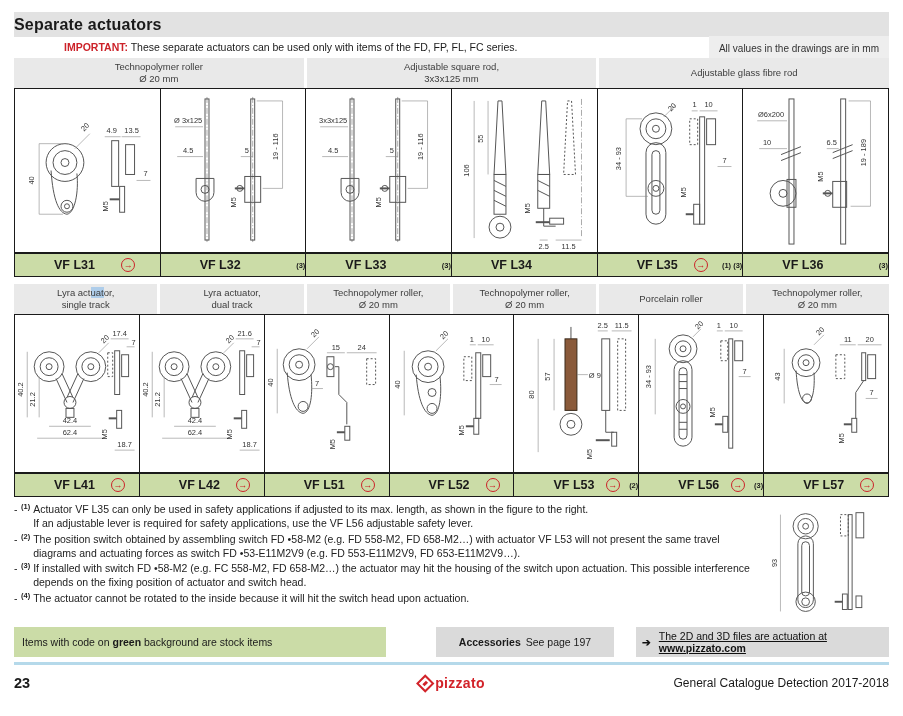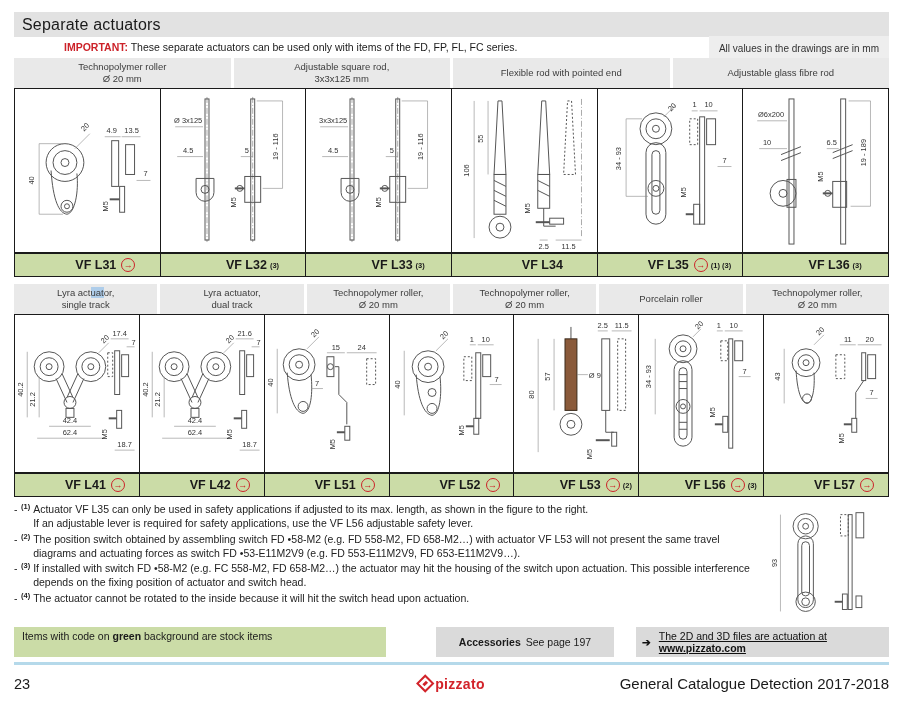--- a/index.html
+++ b/index.html
@@ -1,39 +1,39 @@
 <!DOCTYPE html>
 <html><head>
 <meta charset="utf-8">
 <style>
   html,body{margin:0;padding:0;background:#f2f2f2;}
   .page{width:903px;height:716px;background:#fff;font-family:"Liberation Sans",sans-serif;
         box-sizing:border-box;padding:12px 14px 0;overflow:hidden;color:#1a1a1a;}
   
   .titlebar{height:25px;background:#e2e2e2;display:flex;align-items:center;justify-content:space-between;}
-  .title{font-size:16px;font-weight:normal;padding-left:8px;letter-spacing:.2px;}
+  .title{font-size:16px;font-weight:bold;letter-spacing:.2px;}
   .unitsbox{background:#eeeeee;height:100%;display:flex;align-items:center;padding:0 10px;font-size:10px;color:#333;margin-top:48px;}
   .important{font-size:10.5px;margin:4px 0 5px 2px;padding-left:48px;}
   .important b{color:#cc2229;}
   
   .hrow{display:flex;align-items:center;}
   .hcell{flex:1;background:#e9e9e9;border-right:3px solid #fff;height:30px;display:flex;flex-direction:column;
          align-items:center;justify-content:center;font-size:9.5px;color:#3c3c3c;text-align:center;line-height:1.25;}
   .hcell:last-child{border-right:none;}
   .sel{background:#aecdea;}
   
   .drow{display:flex;}
   .dcell{flex:1;border:1.5px solid #1a1a1a;background:#fff;}
   .dcell+.dcell{border-left:none;}
   .drow1 .dcell{height:163px;}
   .drow2 .dcell{height:157px;}
   .dcell svg{display:block;width:100%;height:100%;}
   
   .grow{display:flex;}
-  .gcell{flex:1;background:#cbdca7;border:1px solid #1a1a1a;height:22px;display:flex;align-items:center;justify-content:center;padding-left:39px;}
+  .gcell{flex:1;background:#cbdca7;border:1px solid #1a1a1a;height:22px;display:flex;align-items:center;justify-content:space-between;padding-left:39px;}
   .gcell+.gcell{border-left:none;}
   .code{font-size:12.5px;font-weight:bold;}
   .goarrow{display:inline-flex;width:12px;height:12px;border:1.2px solid #cc2229;border-radius:50%;
            align-items:center;justify-content:center;color:#cc2229;font-size:9px;font-weight:bold;margin-left:5px;line-height:1;}
   .note{font-size:7.5px;font-weight:bold;margin-left:3px;}
   .gap{height:7px;}
   
   .s{stroke:#555;fill:none;stroke-width:1;}
   .s .dim{stroke:#888;stroke-width:.6;}
   .s .dsh{stroke-dasharray:2 2;}
@@ -46,38 +46,38 @@
   .fncol{flex:1;font-size:10.5px;line-height:1.32;color:#222;}
   .fn{display:flex;margin-bottom:2px;}
   .fnd{width:7px;}
   .fnm{font-size:7.5px;font-weight:bold;margin-right:3px;margin-top:-1px;}
   .fnt{flex:1;}
   .fnl2{display:block;}
   .figbox{width:128px;height:122px;margin-left:4px;}
   .figbox svg{width:100%;height:100%;}
   
   .botbar{display:flex;margin-top:2px;align-items:stretch;font-size:10.5px;}
-  .stockbox{width:372px;background:#cbdca7;display:flex;align-items:flex-start;padding:3px 8px;box-sizing:border-box;}
+  .stockbox{width:372px;background:#cbdca7;display:flex;align-items:center;padding:3px 8px;box-sizing:border-box;}
   .accbox{width:178px;background:#dadada;display:flex;align-items:center;justify-content:center;gap:5px;
           padding:3px 6px;box-sizing:border-box;margin-left:50px;}
   .filesbox{flex:1;background:#dadada;display:flex;align-items:center;justify-content:center;gap:8px;
             padding:3px 6px;box-sizing:border-box;margin-left:22px;}
   .farrow{color:#111;font-weight:bold;}
   .flink{text-decoration:underline;color:#111;cursor:pointer;}
   .blueline{height:3px;background:#b5d9ea;margin-top:5px;}
   
   .footer{display:flex;align-items:center;justify-content:space-between;margin-top:10px;}
-  .pageno{font-size:14.5px;font-weight:normal;}
+  .pageno{font-size:14.5px;font-weight:bold;}
   .logo{display:flex;align-items:center;gap:4px;position:absolute;left:50%;transform:translateX(-50%);}
   .footwrap{position:relative;}
   .ldiamond{width:9px;height:9px;border:2px solid #d2232a;transform:rotate(45deg);display:inline-flex;
             align-items:center;justify-content:center;}
   .ldiamond i{width:3px;height:5px;background:#d2232a;display:block;}
   .lword{color:#d2232a;font-size:14px;font-weight:bold;letter-spacing:.3px;}
-  .cat{font-size:15px;}
+  .cat{font-size:12px;}
 </style>
 </head>
 <body>
 
 <div class="page">
 
   <div class="titlebar">
     <span class="title">Separate actuators</span>
     <span class="unitsbox">All values in the drawings are in mm</span>
   </div>
@@ -87,24 +87,20 @@
   </div>
 
   <div class="hrow">
     <div class="hcell">
         <div>Technopolymer roller</div>
         <div>Ø 20 mm</div>
       </div>
     <div class="hcell">
         <div>Adjustable square rod,</div>
         <div>3x3x125 mm</div>
-      </div>
-    <div class="hcell">
-        <div>Flexible rod with pointed end</div>
-        <div></div>
       </div>
     <div class="hcell">
         <div>Adjustable glass fibre rod</div>
         <div></div>
       </div>
   </div>
 
   <div class="drow drow1">
     <div class="dcell">
       <svg viewBox="0 0 145 164">

